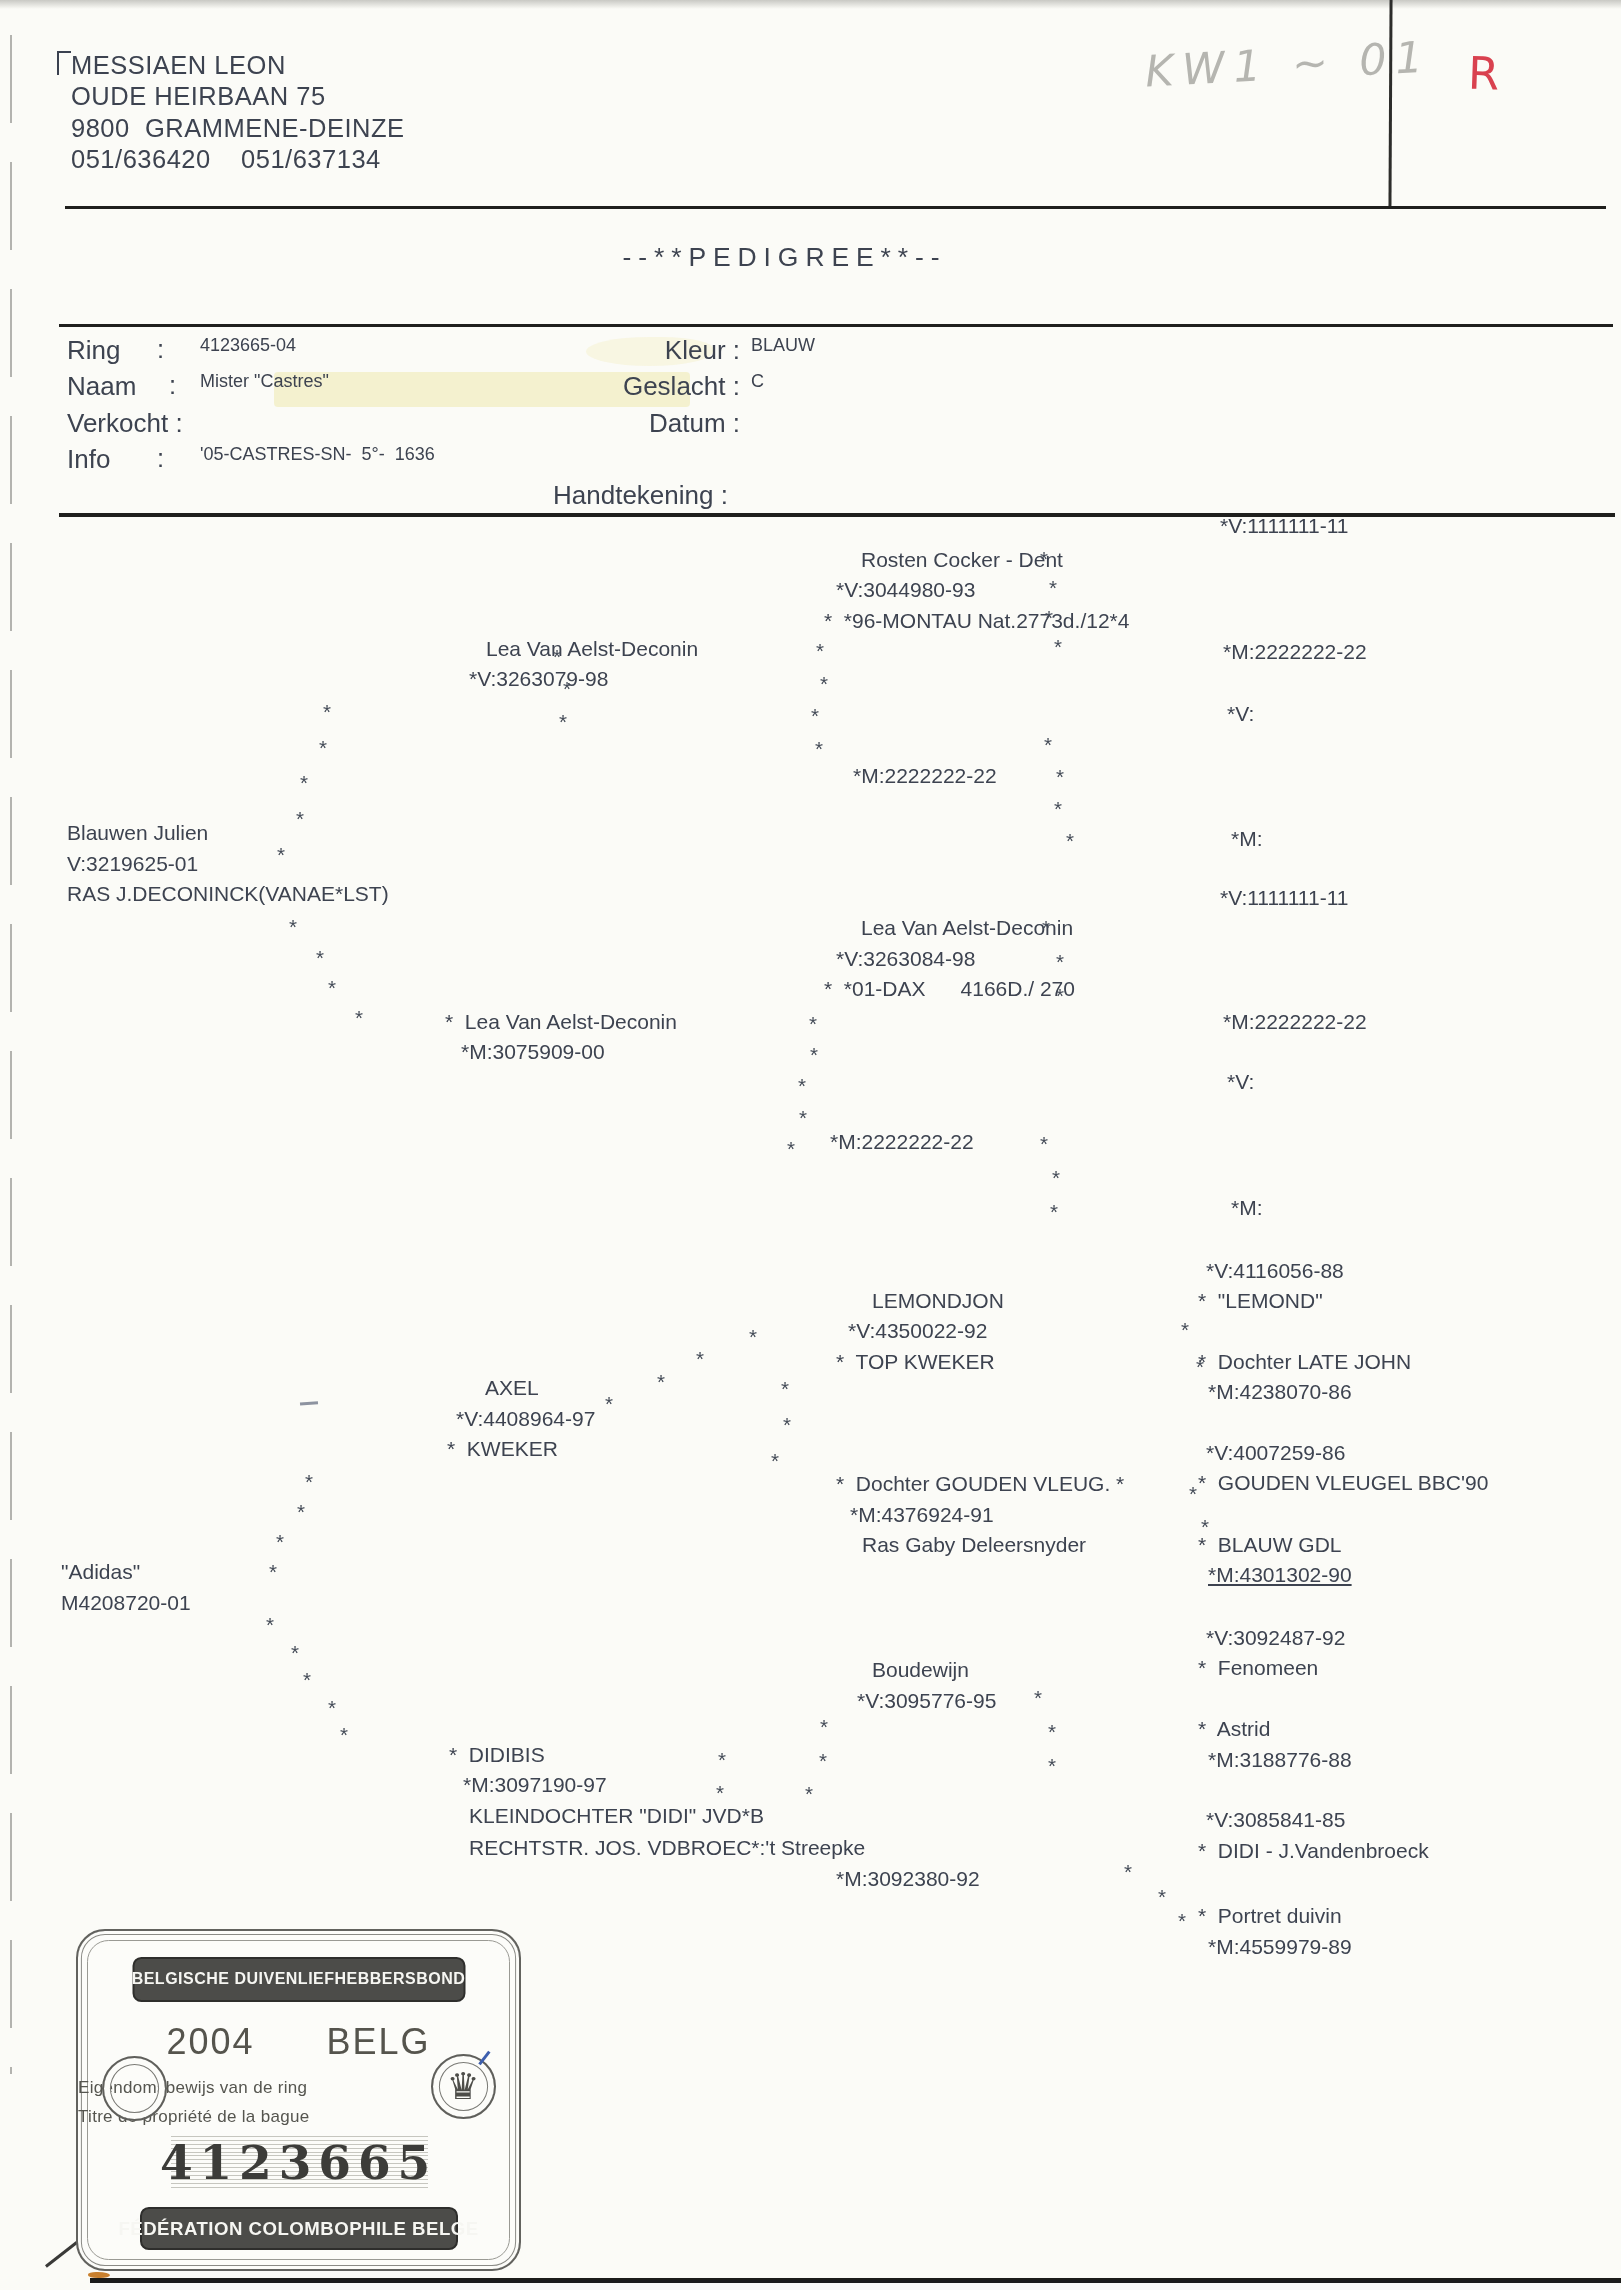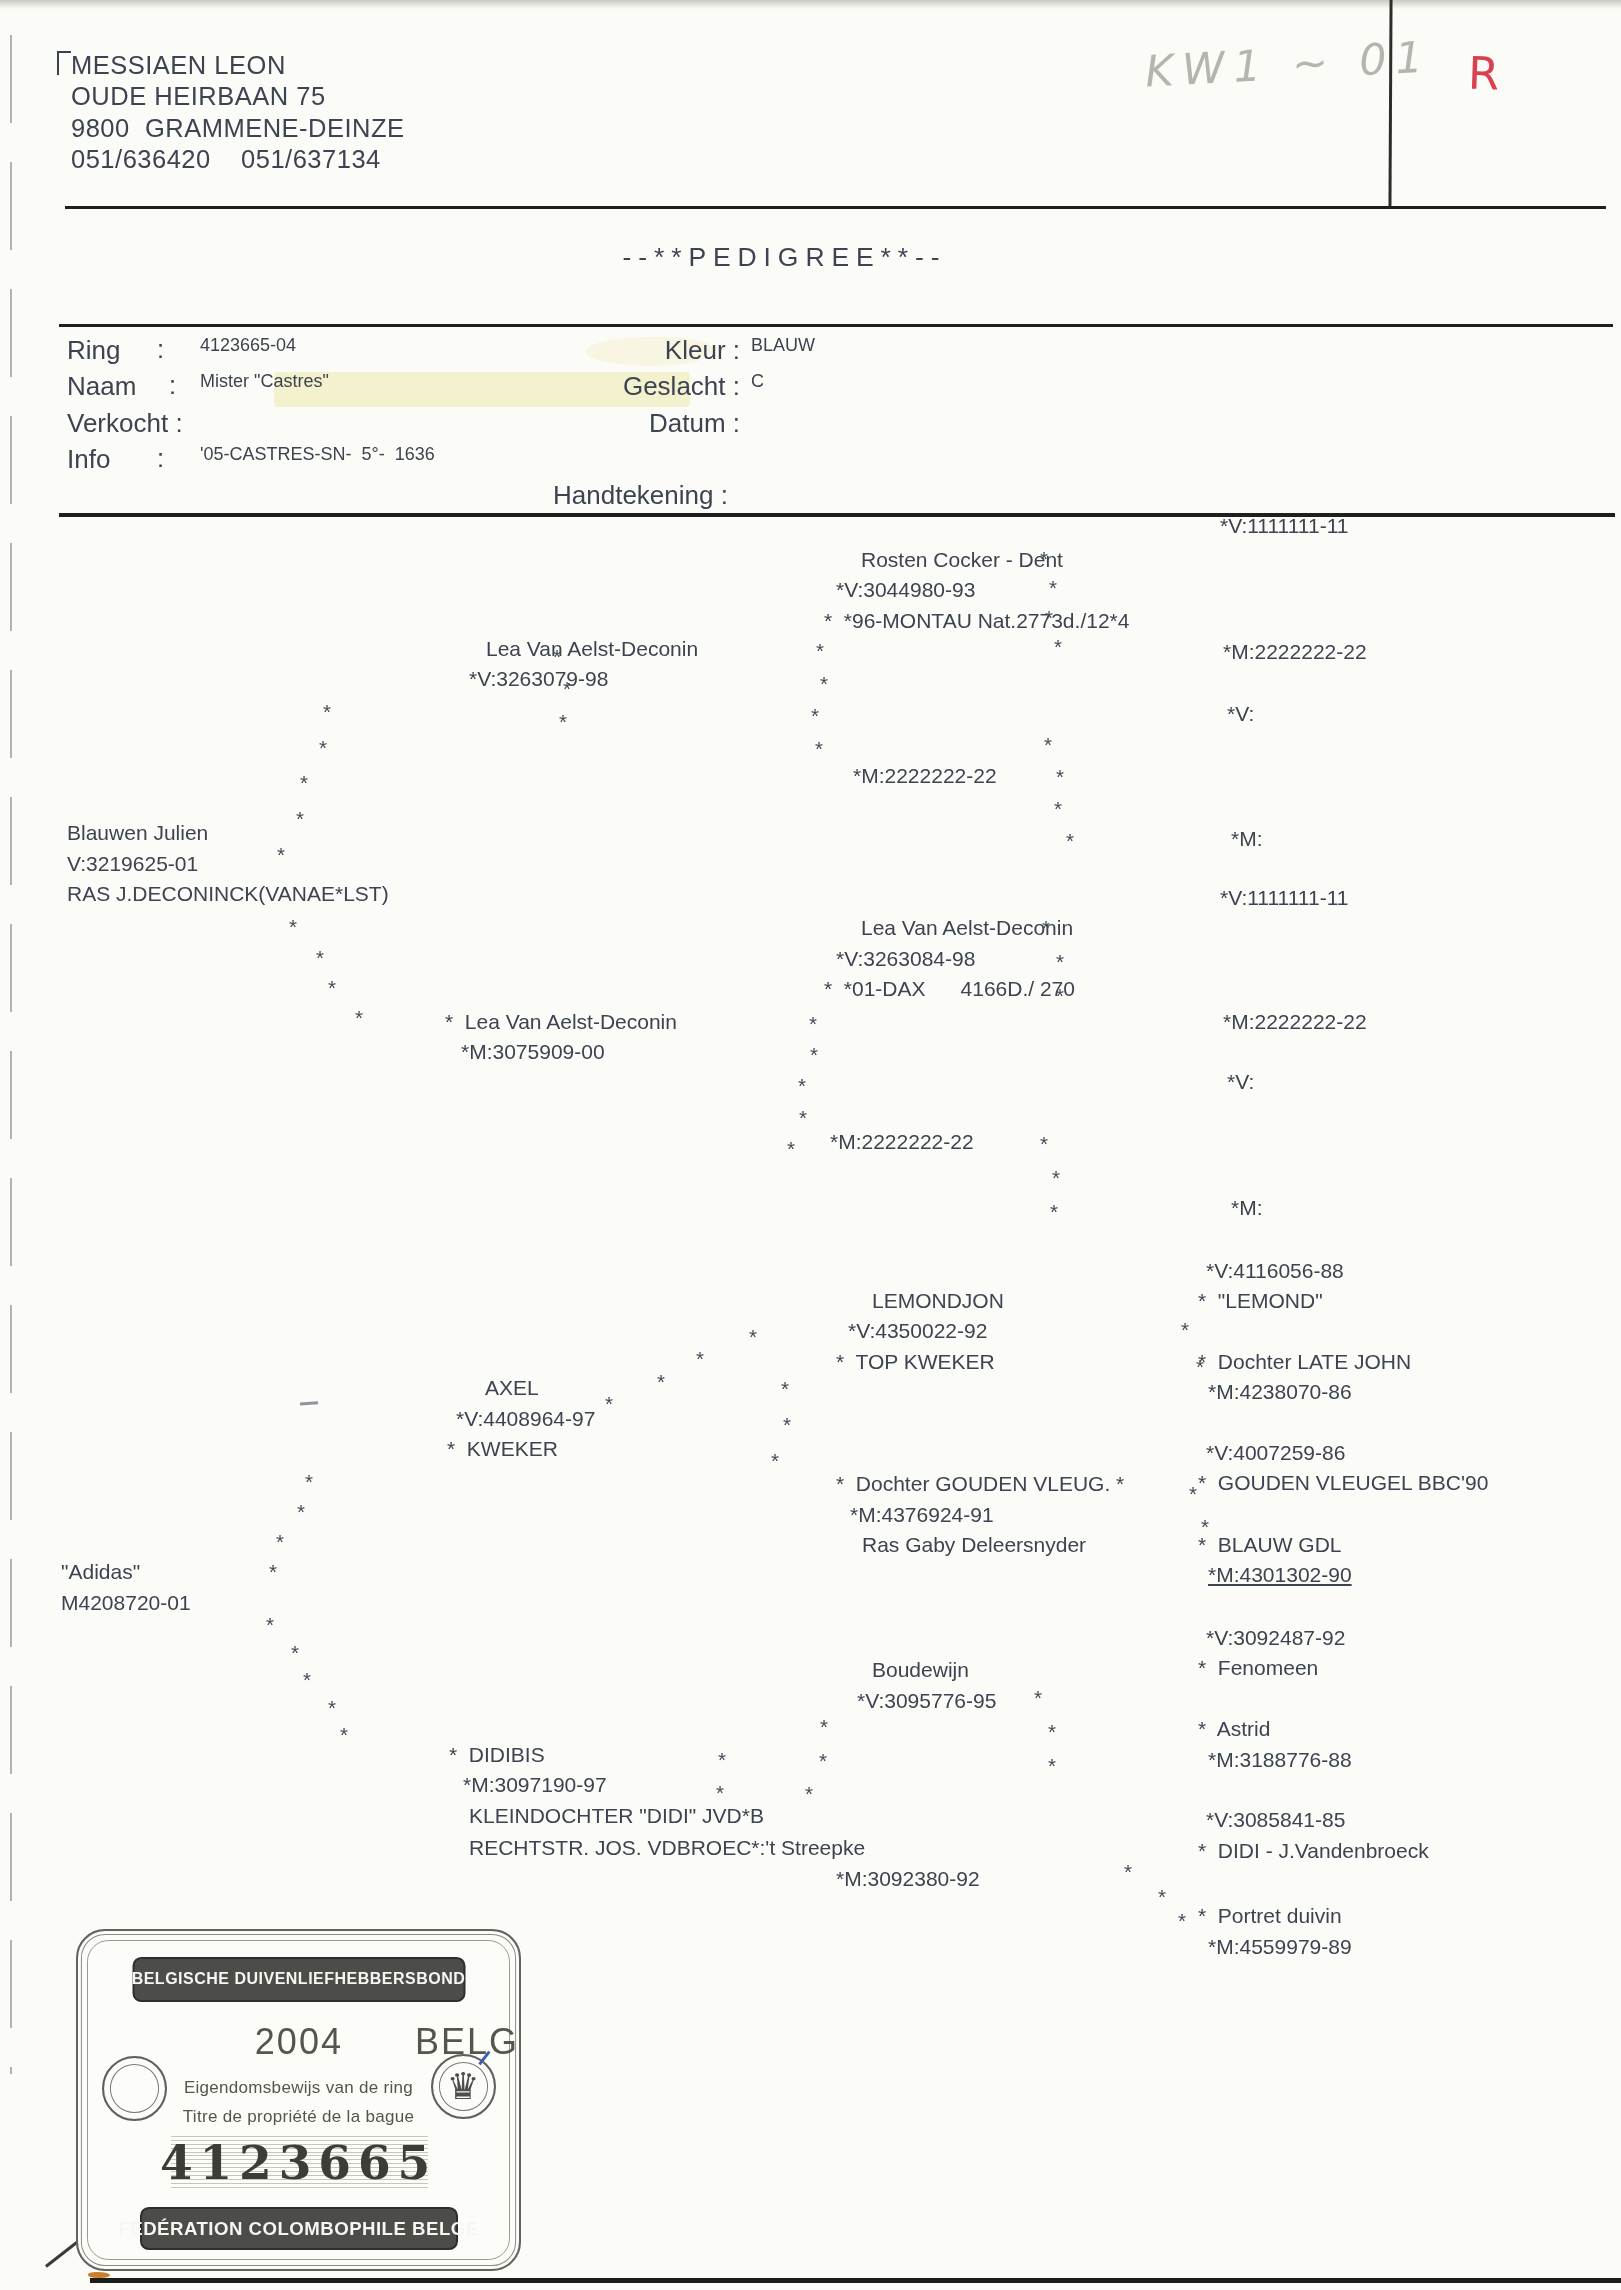--- a/index.html
+++ b/index.html
@@ -45,23 +45,23 @@
     border:2.9px solid #62625e;border-radius:29px;background:#fcfcf9;
     box-shadow:inset 0 0 0 2.9px #fcfcf9, inset 0 0 0 3.9px #8a8a85;}
   .stamp-inner{position:absolute;left:8.8px;top:8.8px;right:8.8px;bottom:8.8px;
     border:1px solid #9a9a94;border-radius:21.6px;}
   .stamp-banner{position:absolute;left:50%;transform:translateX(-50%);
     background:#4c4c49;color:#f6f6f2;text-align:center;
     font-weight:bold;border-radius:8.8px;border:2px solid #2e2e2c;
     display:flex;align-items:center;justify-content:center;white-space:nowrap;}
   .banner-top{top:25.5px;width:329px;height:41px;font-size:16px;letter-spacing:0.5px;}
   .banner-bottom{top:276px;width:314px;height:39px;font-size:18.6px;letter-spacing:0.5px;}
-  .stamp-year-row{position:absolute;top:90px;left:0;width:100%;text-align:right;
+  .stamp-year-row{position:absolute;top:90px;left:0;width:100%;text-align:center;
     font-size:36px;color:#55544d;letter-spacing:2px;white-space:pre;}
-  .stamp-sub{position:absolute;left:0;width:100%;text-align:center;
+  .stamp-sub{position:absolute;left:0;width:100%;text-align:left;
     font-size:17px;color:#55554f;letter-spacing:0.3px;}
   .stamp-hatch{position:absolute;left:93px;top:202px;width:257px;height:57px;
     background:repeating-linear-gradient(180deg,rgba(0,0,0,0) 0 2.9px,#c6c6bf 2.9px 3.9px);}
   .stamp-number{position:absolute;left:0;top:204px;width:100%;text-align:center;
     font-family:"DejaVu Serif",serif;font-weight:bold;font-size:47px;
     letter-spacing:6.9px;color:#3c3c39;}
   .medallion{position:absolute;border:2px solid #5f5f5b;border-radius:50%;
     width:61px;height:61px;box-shadow:inset 0 0 0 5.9px #fcfcf9, inset 0 0 0 6.9px #7a7a75;
     display:flex;align-items:center;justify-content:center;}
   .med-left{left:23.5px;top:125px;}

